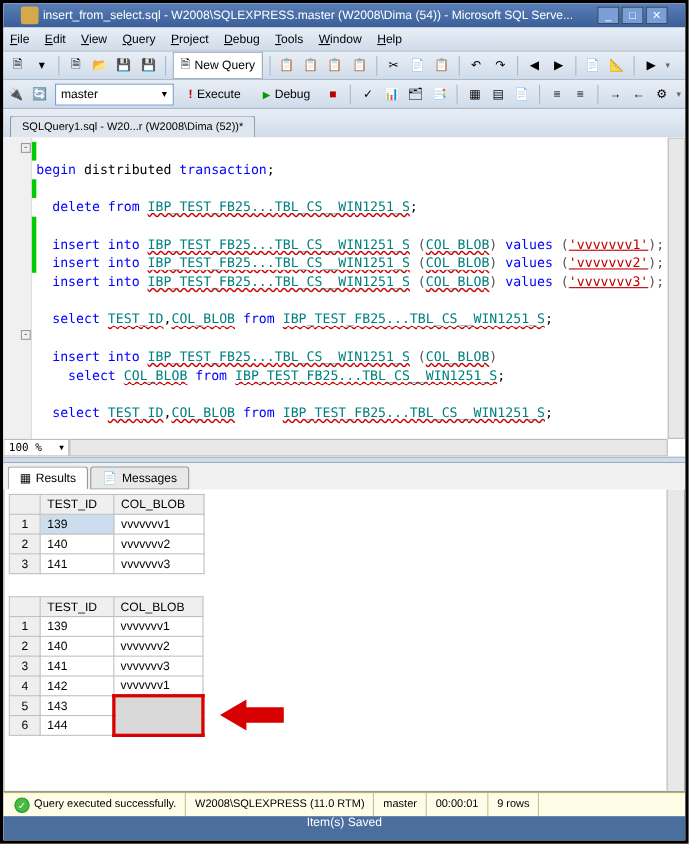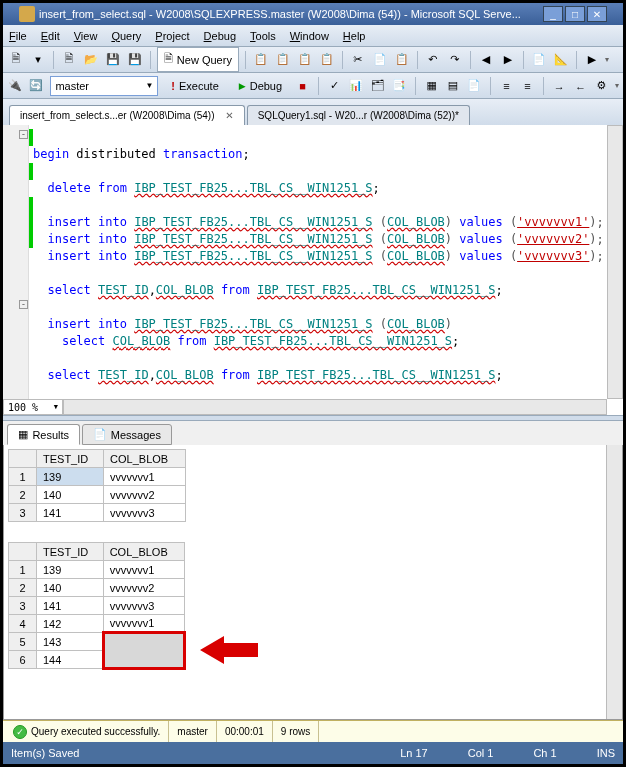--- a/index.html
+++ b/index.html
@@ -227,20 +227,21 @@
 }
 .statusbar2 {
   height: 22px;
   background: #4a6f9e;
   color: #fff;
   display: flex;
   align-items: center;
   padding: 0 8px;
   font-size: 11px;
   gap: 40px;
+  flex-direction: column;
 }
 .statusbar2 .spacer { margin-left: auto; }
 </style>
 </head>
 <body>
 
 <div class="titlebar">
   <div class="icon"></div>
   <span>insert_from_select.sql - W2008\SQLEXPRESS.master (W2008\Dima (54)) - Microsoft SQL Serve...</span>
   <div class="titlebar-btns">
@@ -325,24 +326,20 @@
   <span class="tb-icon">≡</span>
   <span class="tb-icon">≡</span>
   <span class="tb-sep"></span>
   <span class="tb-icon">→</span>
   <span class="tb-icon">←</span>
   <span class="tb-icon">⚙</span>
   <span style="font-size:8px;color:#666">▾</span>
 </div>
 
 <div class="doctabs">
-  <div class="doctab active">
-    <span>insert_from_select.s...er (W2008\Dima (54))</span>
-    <span class="x">✕</span>
-  </div>
   <div class="doctab">
     <span>SQLQuery1.sql - W20...r (W2008\Dima (52))*</span>
   </div>
 </div>
 
 <div class="editor">
   <div class="gutter"></div>
   <div class="outline-sym" style="top:5px">-</div>
   <div class="outline-sym" style="top:175px">-</div>
   <div class="greenbar" style="top:4px;height:17px"></div>
@@ -460,20 +457,21 @@
     </div>
     <div class="scroll-v2"></div>
   </div>
 </div>
 
 <div class="statusbar1">
   <div class="cell">
     <span class="status-icon">✓</span>
     <span>Query executed successfully.</span>
   </div>
+  <div class="cell">W2008\SQLEXPRESS (11.0 RTM)</div>
   <div class="cell">master</div>
   <div class="cell">00:00:01</div>
   <div class="cell">9 rows</div>
 </div>
 <div class="statusbar2">
   <span>Item(s) Saved</span>
   <span class="spacer"></span>
   <span>Ln 17</span>
   <span>Col 1</span>
   <span>Ch 1</span>

